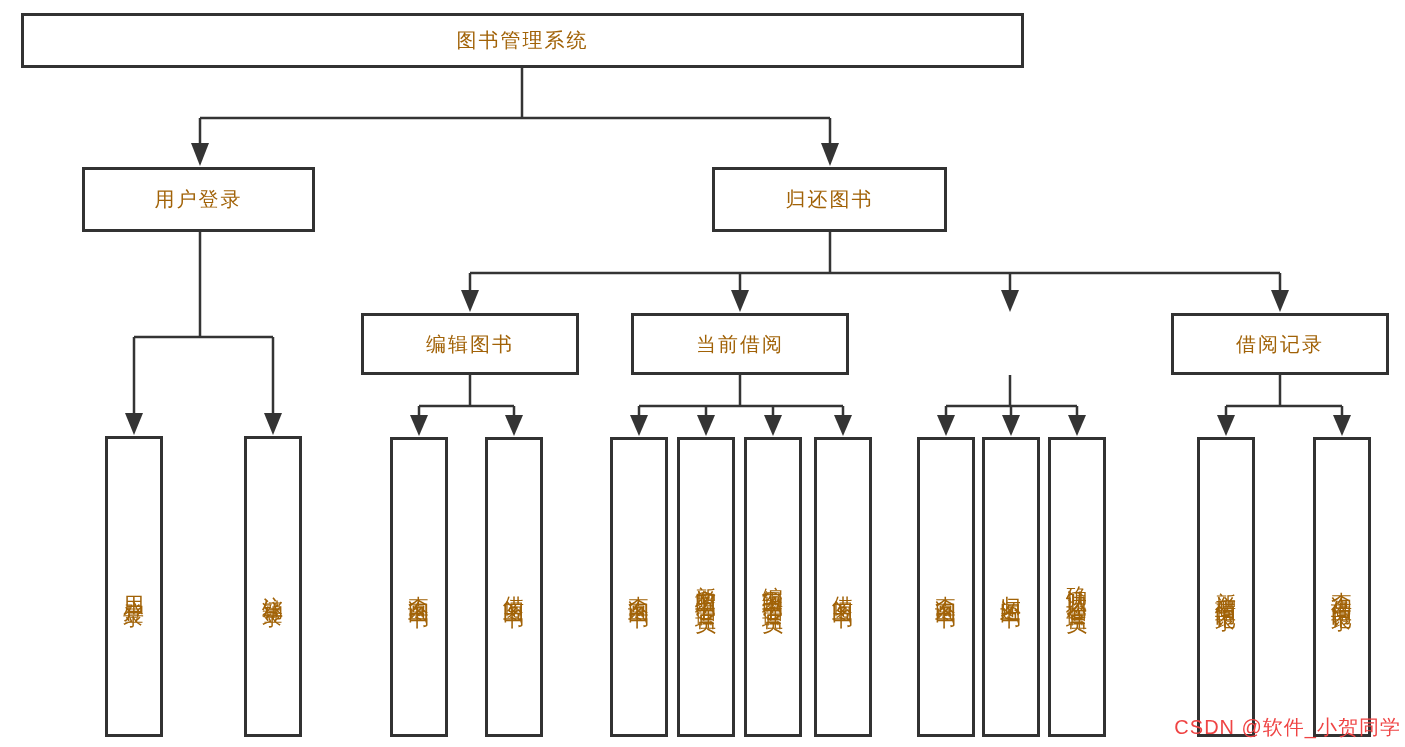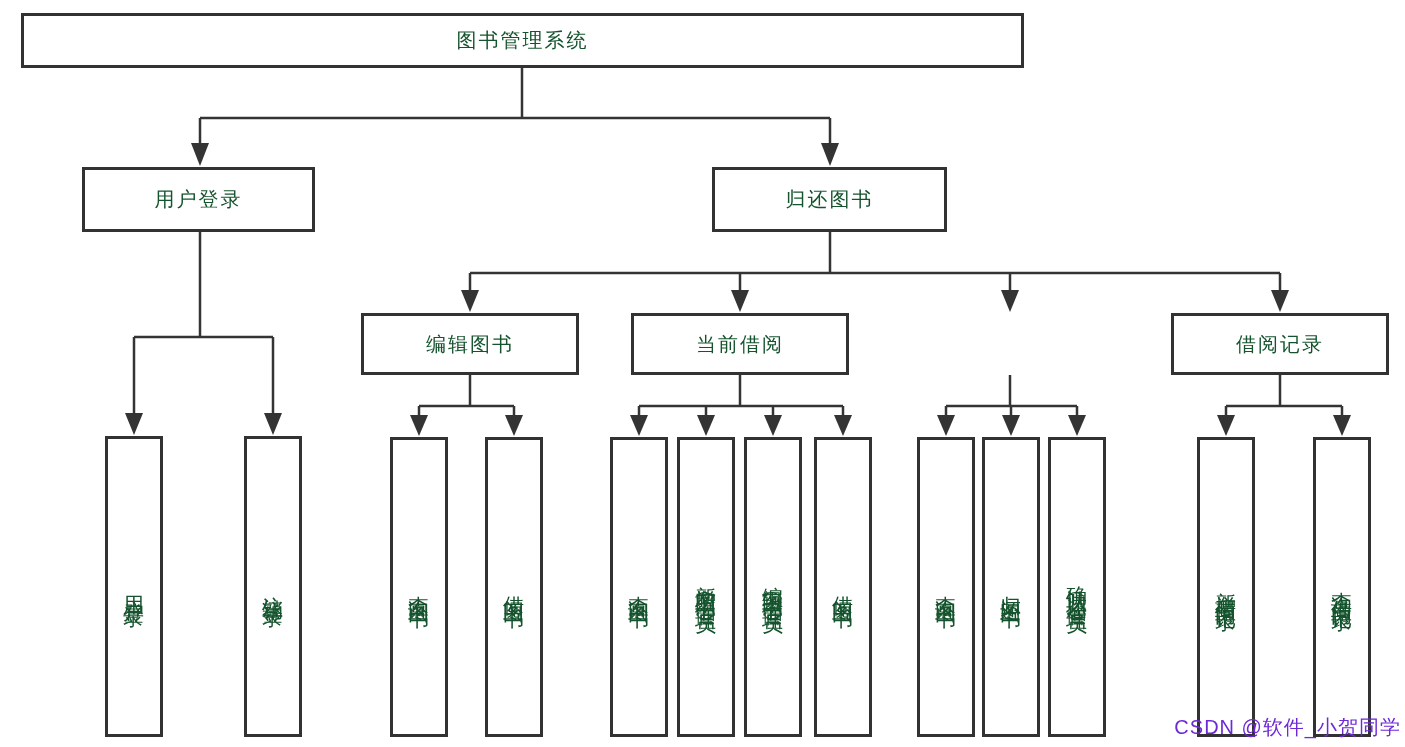--- a/index.html
+++ b/index.html
@@ -22,41 +22,41 @@
     pointer-events: none;
   }
   .node {
     position: absolute;
     box-sizing: border-box;
     border: 3px solid #323232;
     background: #ffffff;
     display: flex;
     align-items: center;
     justify-content: center;
-    color: #14532d;
+    color: #a16207;
     z-index: 2;
   }
   .node .hlabel {
     font-size: 20px;
     letter-spacing: 2px;
     white-space: nowrap;
   }
   .leaf .vlabel {
     writing-mode: vertical-rl;
     text-orientation: mixed;
     font-size: 21px;
     letter-spacing: 4px;
     line-height: 1;
   }
   .watermark {
     position: absolute;
     right: 4px;
     bottom: 6px;
     font-size: 20px;
-    color: #6d28d9;
+    color: #ef4444;
     letter-spacing: 1px;
     z-index: 5;
     white-space: nowrap;
   }
 </style>
 </head>
 <body>
 
 <div id="canvas">
 

